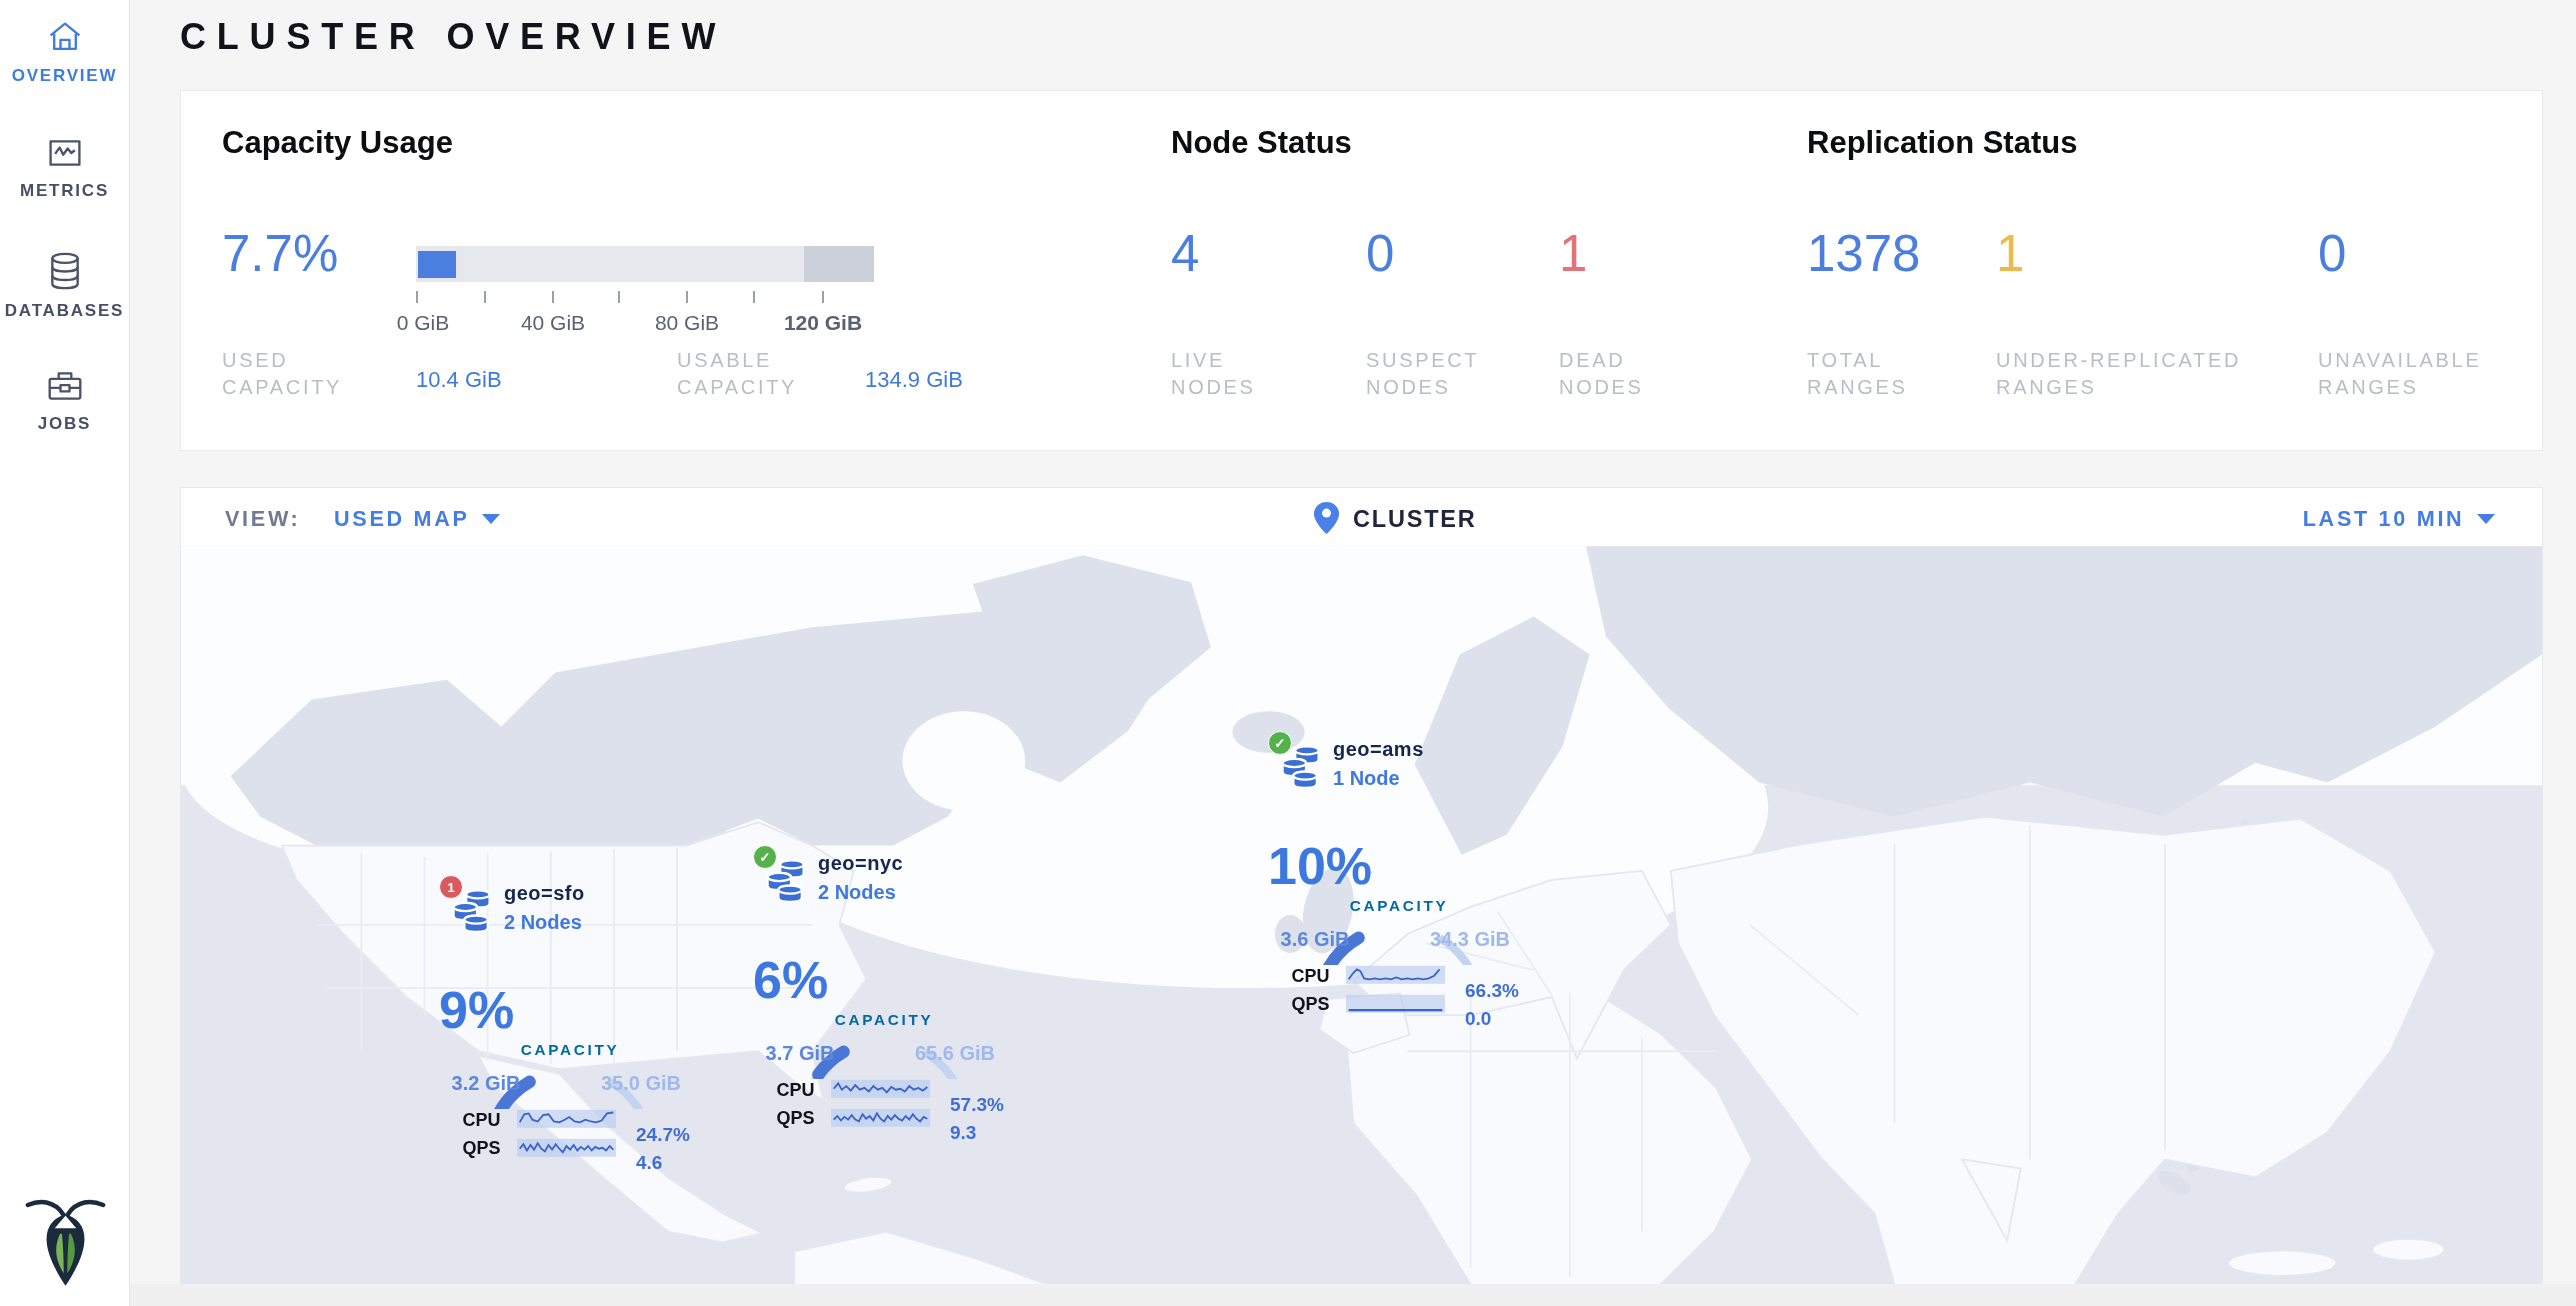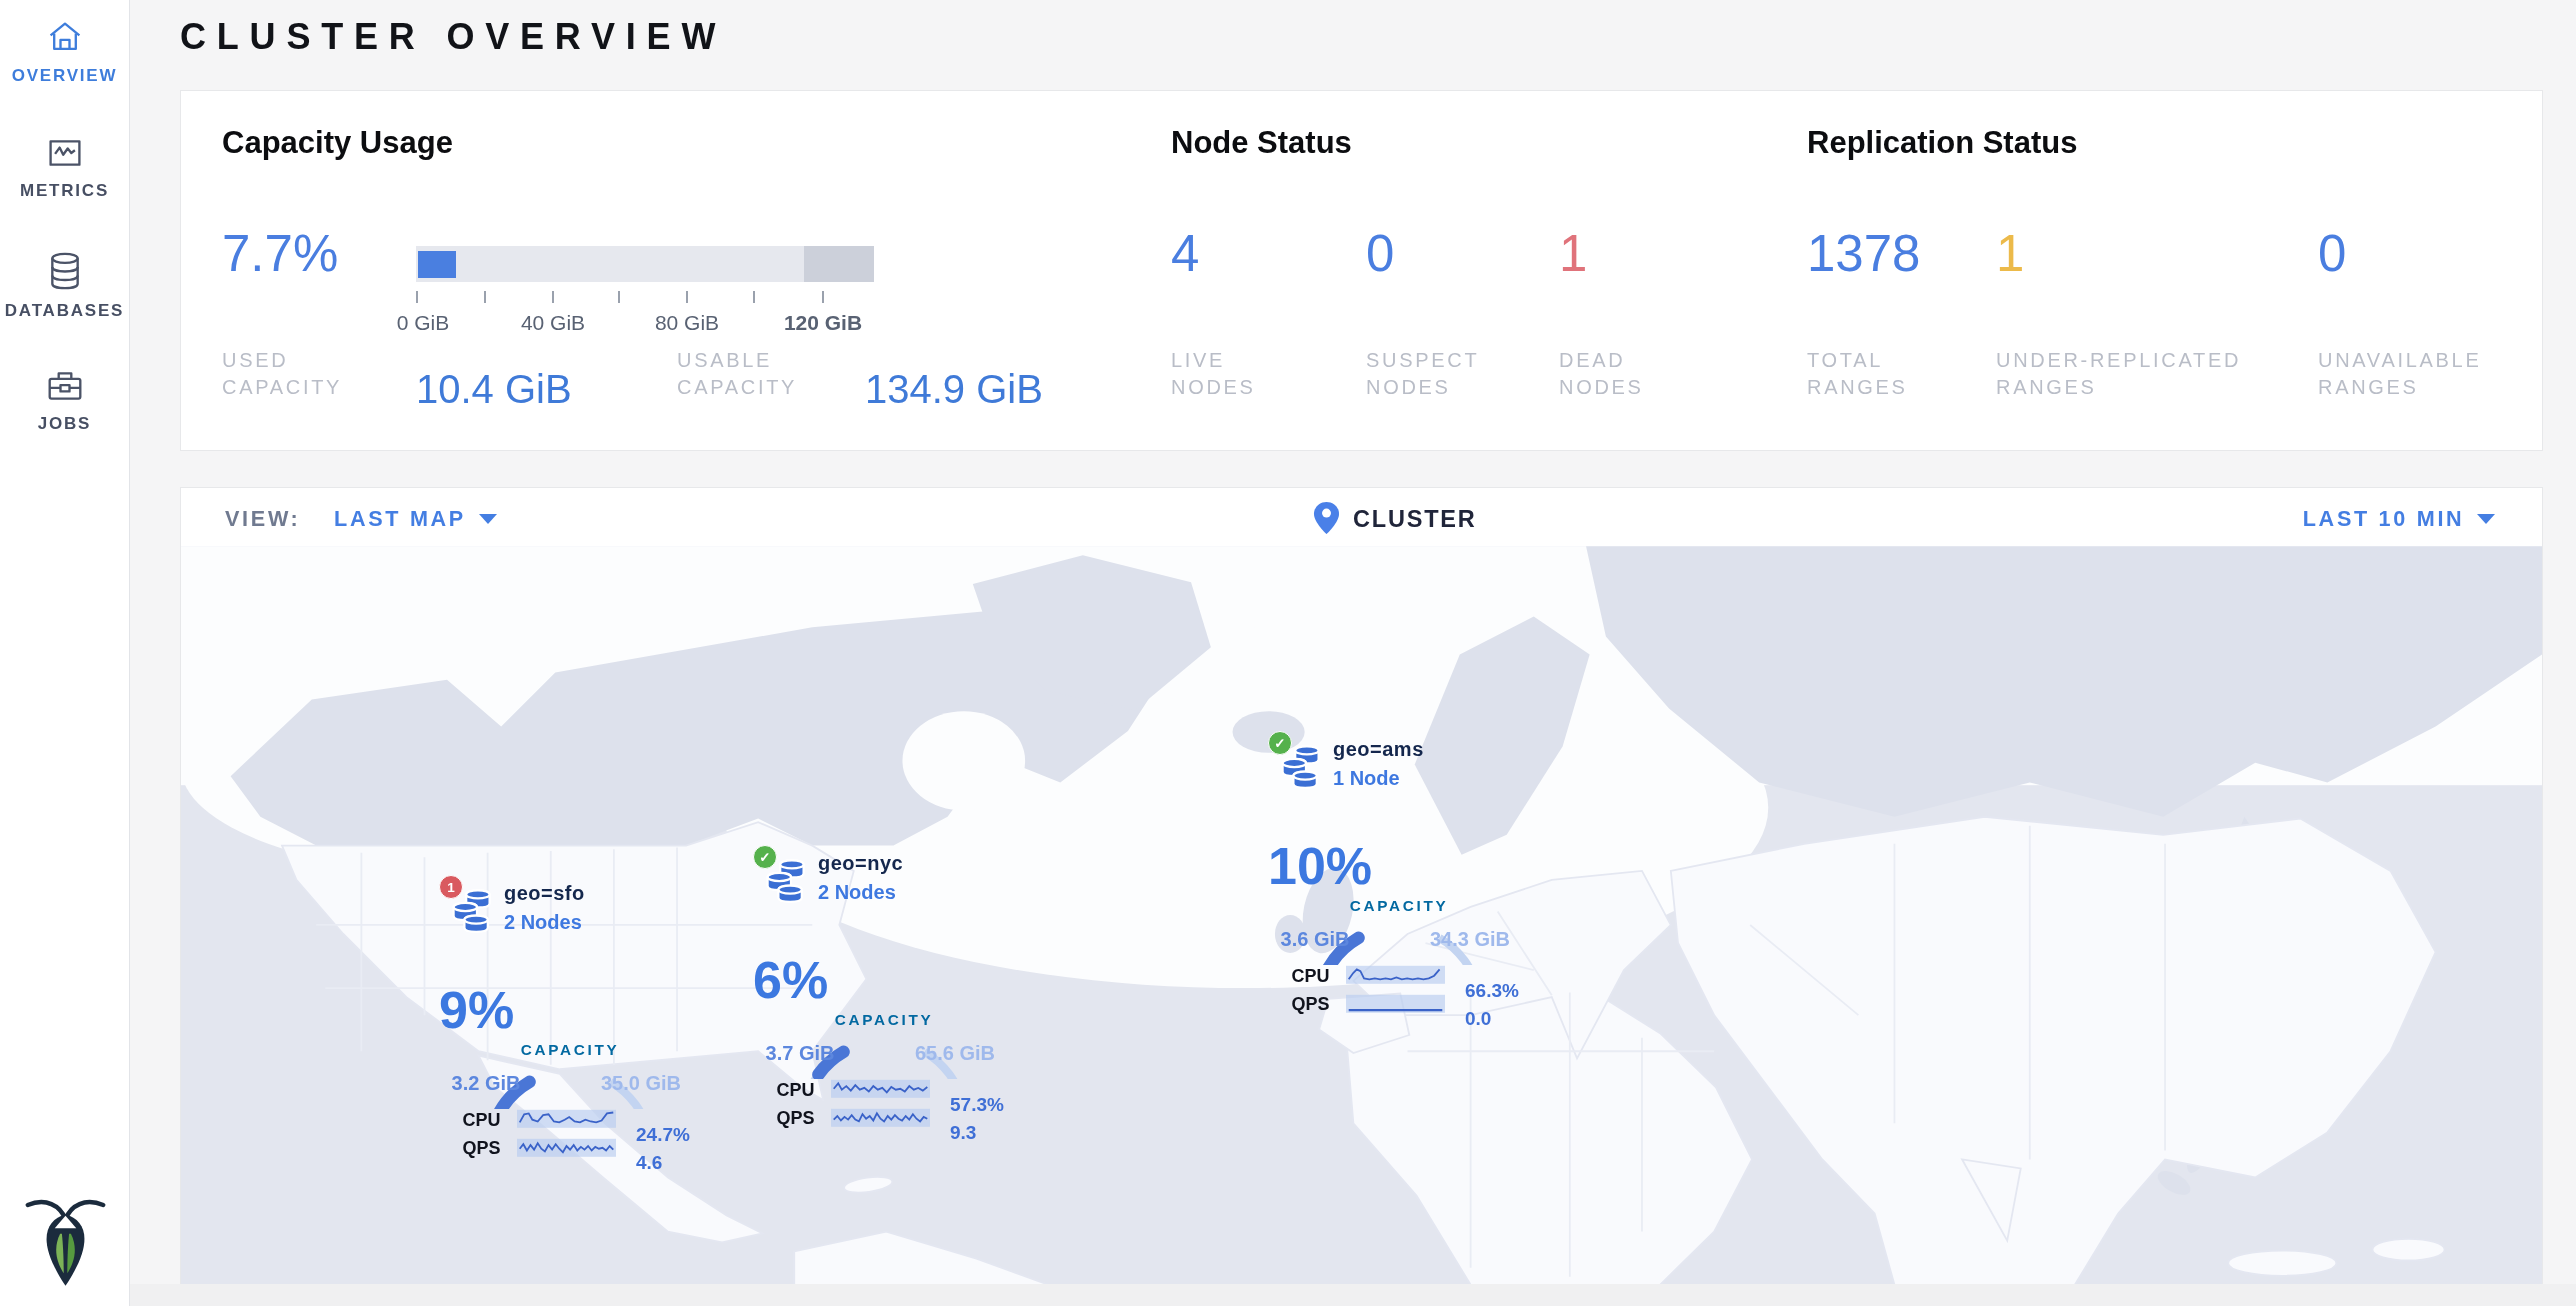--- a/index.html
+++ b/index.html
@@ -38,21 +38,21 @@
   #map-card { left:180px; top:487px; width:2363px; height:797px; }
 
   .section-title { position:absolute; font-size:31px; font-weight:600; color:#0c0d10; }
   .big-num { position:absolute; font-size:51px; font-weight:500; color:#4a7ee0; }
   .big-num.red { color:#e0737b; }
   .big-num.amber { color:#ecba4a; }
   .stat-label {
     position:absolute; font-size:20px; letter-spacing:2.7px; line-height:27px;
     color:#b9bdc7; text-transform:uppercase;
   }
-  .stat-value { position:absolute; font-size:40px; color:#3f7ad8; }
+  .stat-value { position:absolute; font-size:22px; color:#3f7ad8; }
 
   
   #cap-bar { position:absolute; left:235px; top:155px; width:458px; height:36px; background:#e6e8ee; }
   #cap-bar-used { position:absolute; left:1.8px; top:4.5px; height:27px; width:38px; background:#4a7fe0; }
   #cap-bar-reserved { position:absolute; right:0; top:0; height:36px; width:70px; background:#ccd0da; }
   .tick { position:absolute; top:200px; width:1.8px; height:11.7px; background:#9aa1ad; }
   .tick-label { position:absolute; top:220px; font-size:21px; color:#596273; transform:translateX(-50%); white-space:nowrap; }
 
   
   #toolbar { position:absolute; left:0; top:0; width:100%; height:58px; background:#fff; }
@@ -199,21 +199,21 @@
   <div class="big-num" style="left:2137px; top:133px;">0</div>
   <div class="stat-label" style="left:1626px; top:256px; width:135px;">TOTAL RANGES</div>
   <div class="stat-label" style="left:1815px; top:256px; width:298px;">UNDER-REPLICATED RANGES</div>
   <div class="stat-label" style="left:2137px; top:256px; width:216px;">UNAVAILABLE RANGES</div>
 </div>
 
 <div id="map-card" class="card">
 
   <div id="toolbar">
     <span id="view-label" class="tb-text">VIEW:</span>
-    <span id="view-dropdown" class="tb-text"><span>LAST MAP</span><span class="caret"></span></span>
+    <span id="view-dropdown" class="tb-text"><span>USED MAP</span><span class="caret"></span></span>
 
     <span id="cluster-breadcrumb">
       <span>
         <svg width="27" height="34" viewBox="0 0 30 38">
           <path d="M15 1 C7 1 1 7 1 14.5 C1 24 15 37 15 37 C15 37 29 24 29 14.5 C29 7 23 1 15 1 Z" fill="#4a80e8"></path>
           <circle cx="15" cy="13.5" r="5" fill="#ffffff"></circle>
         </svg>
       </span>
       <span id="cluster-label">CLUSTER</span>
     </span>

